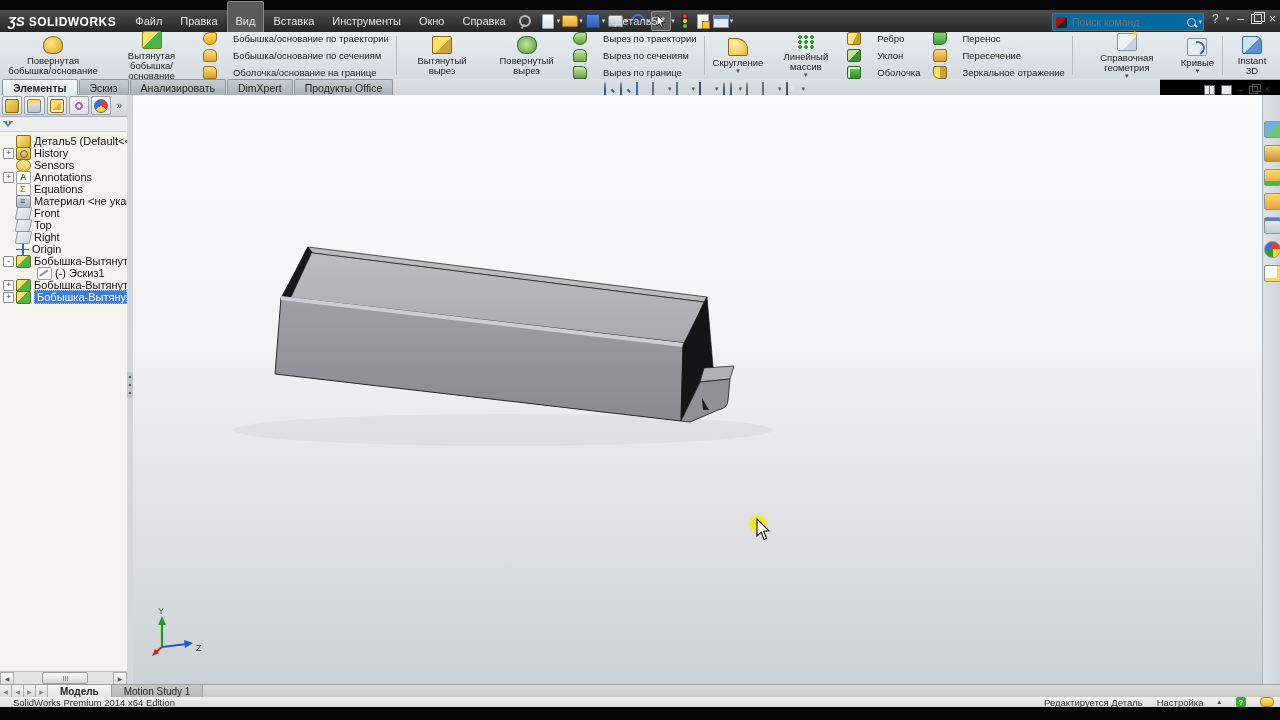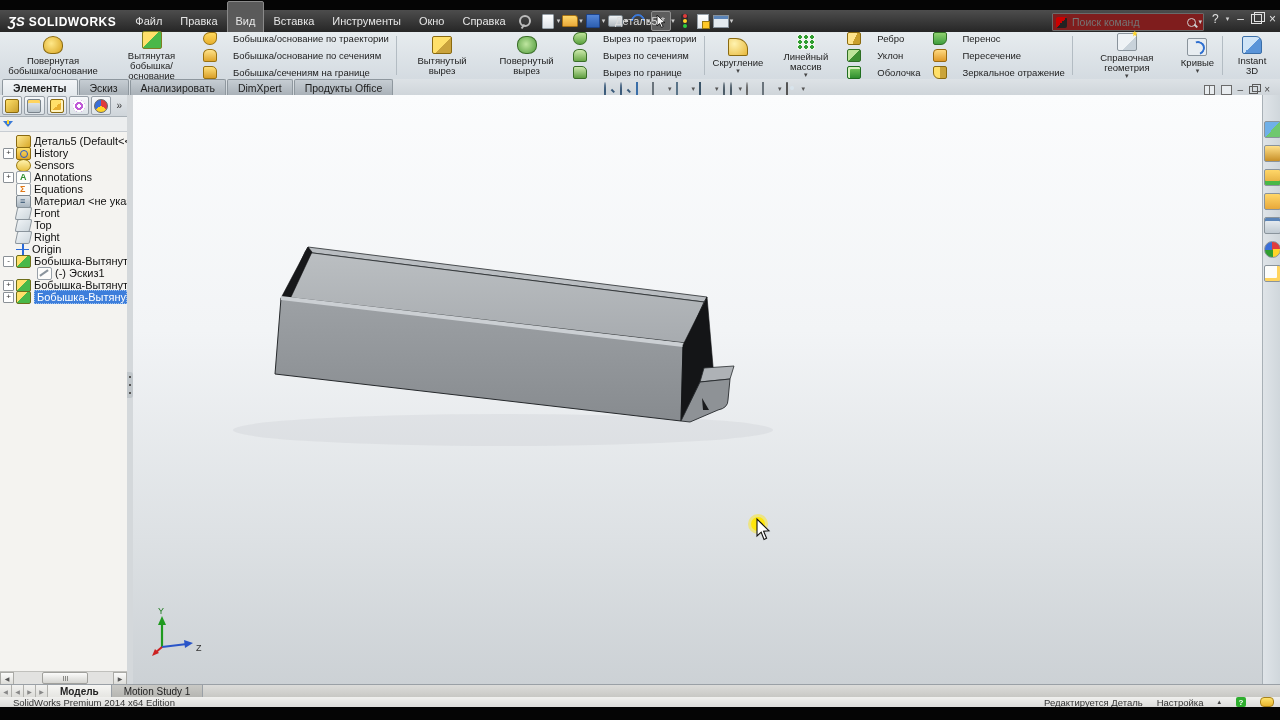--- a/index.html
+++ b/index.html
@@ -26,21 +26,21 @@
   .i-floppy{width:12px;height:12px;background:linear-gradient(#5486d8,#2d5fb0);border:1px solid #1d448c;border-radius:1px}
   .i-printer{width:13px;height:10px;background:linear-gradient(#eef1f3,#b4bcc2);border:1px solid #7c868d;border-radius:2px}
   .i-undo{width:10px;height:10px;border:2px solid #3a78d8;border-right-color:transparent;border-bottom-color:transparent;border-radius:50%;transform:rotate(45deg)}
   .i-traffic{width:7px;height:15px;background:#2d2d2d;border-radius:2px;display:flex;flex-direction:column;align-items:center;justify-content:space-evenly}
   .i-traffic i{width:4px;height:4px;border-radius:50%;display:block}
   .i-props{width:10px;height:13px;background:linear-gradient(#fff,#e4e9ec);border:1px solid #97a1a9;position:relative}
   .i-props::after{content:"";position:absolute;right:-2px;bottom:-1px;width:6px;height:6px;background:#ffc928;border:1px solid #9a7a10}
   .i-window{width:14px;height:11px;background:#e4eaef;border:1px solid #87919a;position:relative}
   .i-window::before{content:"";position:absolute;left:0;top:0;right:0;height:3px;background:#5a84b8}
   #doc-title{position:absolute;left:640px;top:15px;transform:translateX(-50%);color:#dcdcdc;font-size:11px}
-  #search-box{position:absolute;left:1052px;top:13px;width:150px;height:16px;background:#7f1d1d;border:1px solid #6a6a6a;
+  #search-box{position:absolute;left:1052px;top:13px;width:150px;height:16px;background:#0369a1;border:1px solid #6a6a6a;
               display:flex;align-items:center;border-radius:1px}
   #search-logo{width:11px;height:11px;margin:0 3px;background:linear-gradient(135deg,#c00 0 50%,#222 50% 100%);border-radius:2px}
   #search-input{flex:1;background:transparent;border:none;outline:none;color:#b9b9b9;font-size:10.5px;
                 font-family:"Liberation Sans",sans-serif;min-width:0}
   .lens{width:7px;height:7px;border:1.5px solid #cfcfcf;border-radius:50%;position:relative;margin-right:2px}
   .lens::after{content:"";position:absolute;left:6px;top:6px;width:4px;height:1.5px;background:#cfcfcf;transform:rotate(45deg)}
   #win-ctrls{position:absolute;right:4px;top:12px;display:flex;align-items:center;gap:7px;color:#e2e2e2;font-size:12px}
   .wc-restore{width:9px;height:8px;border:1px solid #e2e2e2;position:relative;background:transparent}
   .wc-restore::before{content:"";position:absolute;left:2px;top:-3px;width:9px;height:8px;border:1px solid #e2e2e2}
 
@@ -86,21 +86,21 @@
   .ric-wrap{background:linear-gradient(#8fd06f,#3f9f3f);border:1px solid #2f6e24;border-radius:2px 2px 6px 2px}
   .ric-intersect{background:linear-gradient(#ffd980,#e09a28);border:1px solid #9a6a10;border-radius:4px 2px 2px 2px}
   .ric-mirror{background:linear-gradient(90deg,#ffe06a 0 50%,#caa43a 50% 100%);border:1px solid #8a6a10;border-radius:2px 2px 2px 6px}
   .ric-refgeo{background:linear-gradient(135deg,#eef2f5 0 60%,#c8d2da 60% 100%);border:1px solid #8a949c;position:relative}
   .ric-refgeo::after{content:"";position:absolute;right:-2px;top:-3px;width:6px;height:6px;background:#ffd428;clip-path:polygon(50% 0,63% 35%,100% 38%,70% 60%,82% 100%,50% 75%,18% 100%,30% 60%,0 38%,37% 35%)}
   .ric-curves{background:#e8edf1;border:1px solid #8a949c;position:relative}
   .ric-curves::after{content:"";position:absolute;left:3px;top:2px;width:10px;height:10px;border:2px solid #2e6fd0;border-left-color:transparent;border-bottom-color:transparent;border-radius:50%;transform:rotate(25deg)}
   .ric-i3d{background:linear-gradient(135deg,#cfe4f7 0 50%,#5a94d8 50% 100%);border:1px solid #3a6ea8;border-radius:2px 6px 2px 2px}
 
   
-  #tabrow{left:0;top:79px;width:1280px;height:16px;background:linear-gradient(#dde2e6,#cfd5da);display:flex;align-items:flex-end}
+  #tabrow{left:0;top:79px;width:1160px;height:16px;background:linear-gradient(#dde2e6,#cfd5da);display:flex;align-items:flex-end}
   .ctab{font-size:10.5px;padding:2px 10px 1px;border:1px solid #8e979e;border-bottom:none;margin-right:1px;
         background:linear-gradient(#c6cdd3,#a9b1b8);color:#1d1d1d;border-radius:2px 2px 0 0;white-space:nowrap}
   .ctab.active{background:linear-gradient(#f3f5f7,#e3e8ec);font-weight:bold}
   #hud{position:absolute;left:604px;top:83px;display:flex;align-items:center;gap:3px}
   .hic{width:13px;height:12px;display:inline-block;position:relative}
   .h-zoom{border:1.5px solid #3a5a7a;border-radius:50%;width:8px;height:8px}
   .h-zoom::after{content:"";position:absolute;left:7px;top:7px;width:4px;height:1.5px;background:#3a5a7a;transform:rotate(45deg)}
   .h-zoom.area{background:linear-gradient(#cfe0f0,#9abede)}
   .h-prev{background:linear-gradient(135deg,#cfe0f0 0 50%,#6a94c8 50% 100%);border:1px solid #3a6ea8;width:11px;height:10px}
   .h-section{background:linear-gradient(90deg,#9aa4ac 0 50%,#ffd45e 50% 100%);border:1px solid #6a747c;width:11px;height:10px}
@@ -287,21 +287,21 @@
       <div class="rsmall">
         <span class="ric s12 ric-swept"></span>
         <span>Бобышка/основание по траектории</span>
       </div>
       <div class="rsmall">
         <span class="ric s12 ric-loft"></span>
         <span>Бобышка/основание по сечениям</span>
       </div>
       <div class="rsmall">
         <span class="ric s12 ric-bound"></span>
-        <span>Бобышка/сечениям на границе</span>
+        <span>Оболочка/основание на границе</span>
       </div>
     </div>
   </div>
   <div class="rdiv"></div>
   <div class="rgroup">
     <div class="rbig">
       <span class="ric b18 ric-cut"></span>
       <span>Вытянутый вырез</span>
     </div>
     <div class="rbig">

